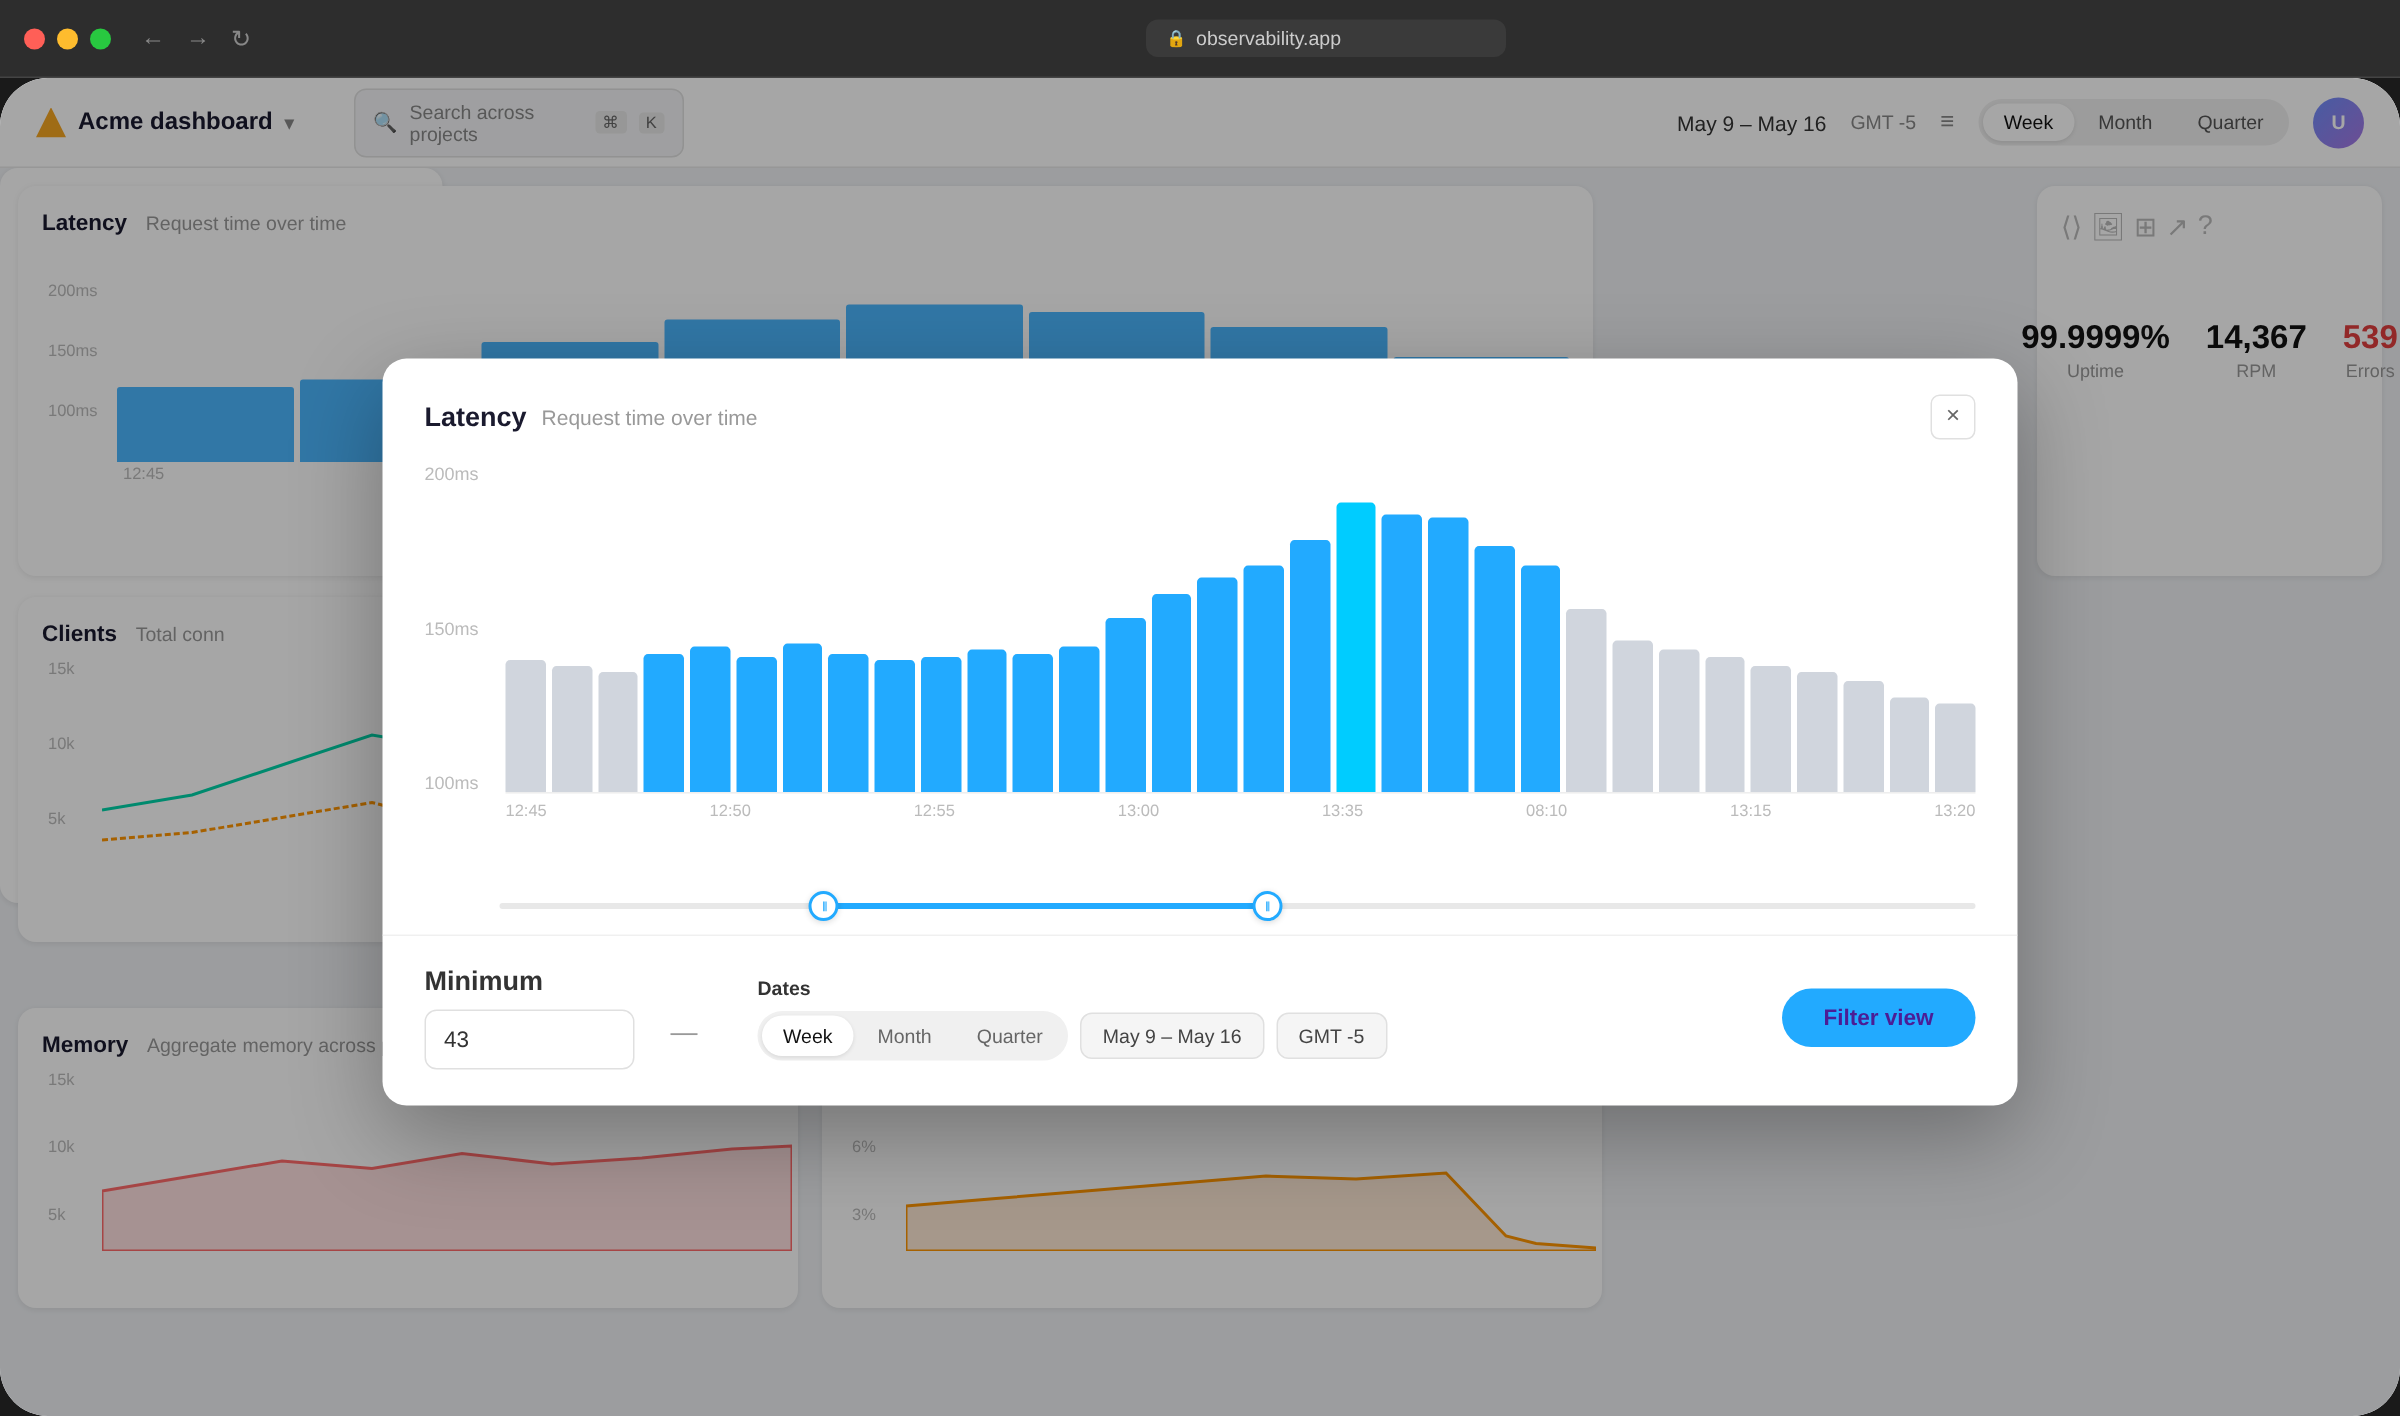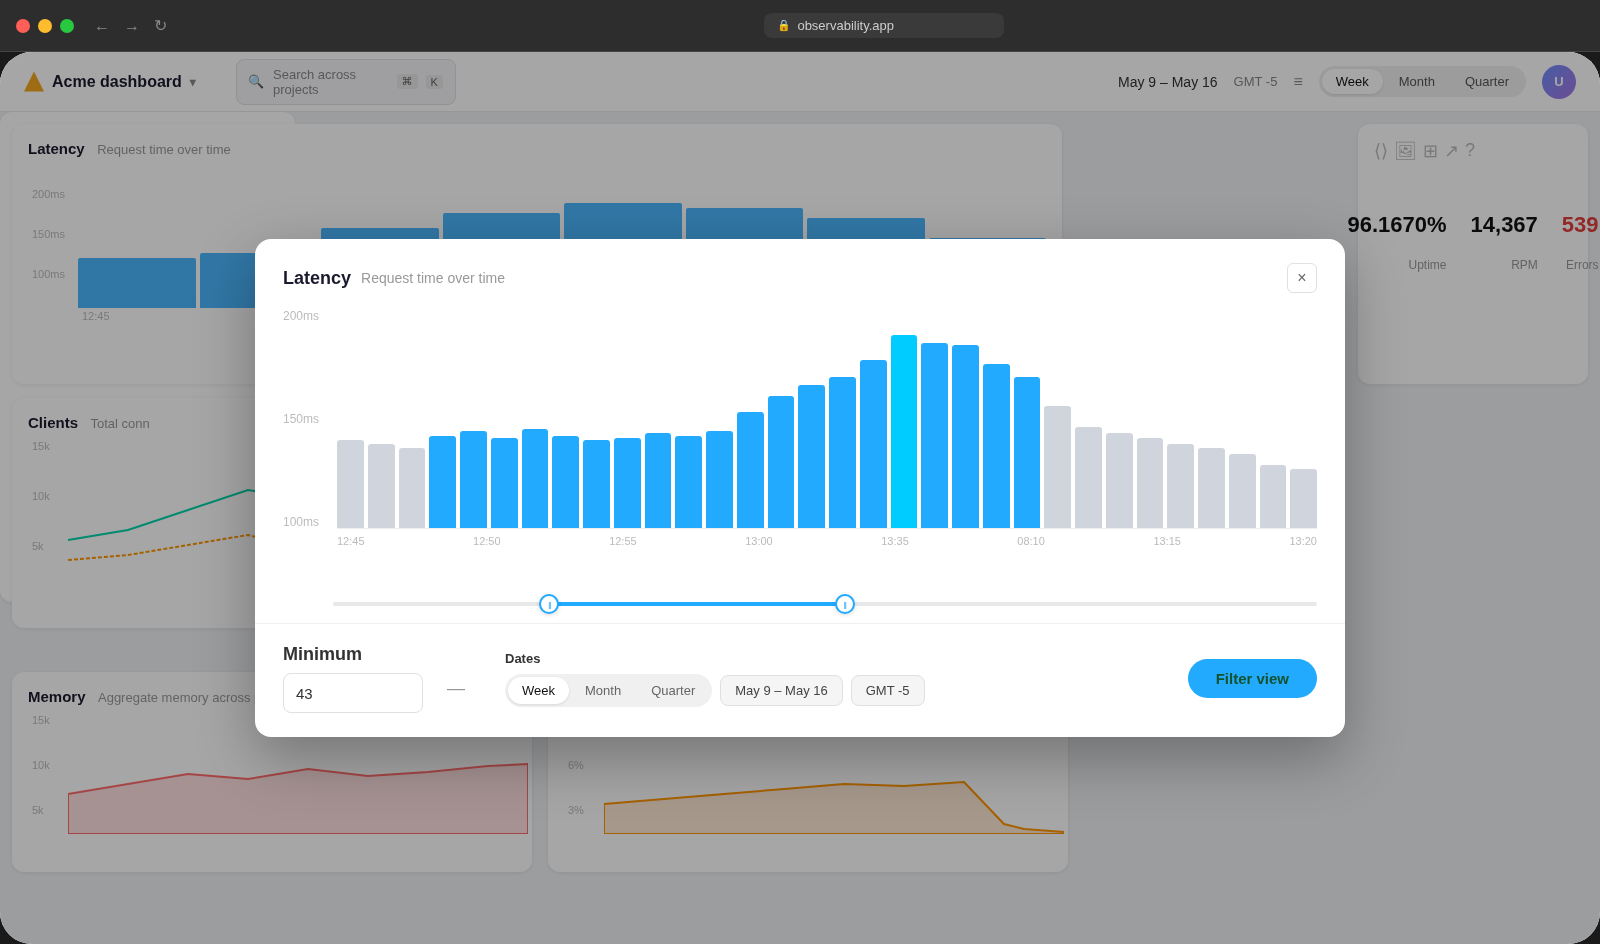--- a/index.html
+++ b/index.html
@@ -217,21 +217,21 @@
     }
     .stat-grid {
       display: flex;
       gap: 24px;
       margin-top: 50px;
       justify-content: center;
     }
     .stat-item { text-align: center; }
     .stat-value { font-size: 22px; font-weight: 700; color: #111; }
     .stat-value.red { color: #e03e3e; }
-    .stat-label { font-size: 12px; color: #999; margin-top: 20px; text-align: right; }
+    .stat-label { font-size: 12px; color: #999; margin-top: 2px; }
 
     
     .bg-clients {
       top: 286px;
       left: 12px;
       width: 520px;
       height: 230px;
     }
     .bg-memory {
       top: 560px;
@@ -436,21 +436,21 @@
       border: 1px solid #e0e0e0;
       border-radius: 8px;
       padding: 7px 14px;
       font-size: 13px;
       color: #444;
     }
 
     .filter-btn {
       margin-left: auto;
       background: #22aaff;
-      color: #14532d;
+      color: #4c1d95;
       border: none;
       border-radius: 22px;
       padding: 11px 28px;
       font-size: 15px;
       font-weight: 600;
       cursor: pointer;
     }
 
     
     .legend-dot {
@@ -545,21 +545,21 @@
     <div class="bg-stats">
       <div style="display:flex; gap:6px; margin-bottom:12px;">
         <span style="font-size:18px; color:#bbb; cursor:pointer;">⟨⟩</span>
         <span style="font-size:18px; color:#bbb; cursor:pointer;">🖼</span>
         <span style="font-size:18px; color:#bbb; cursor:pointer;">⊞</span>
         <span style="font-size:18px; color:#bbb; cursor:pointer;">↗</span>
         <span style="font-size:18px; color:#bbb; cursor:pointer;">?</span>
       </div>
       <div class="stat-grid">
         <div class="stat-item">
-          <div class="stat-value">96.1670%</div>
+          <div class="stat-value">99.9999%</div>
           <div class="stat-label">Uptime</div>
         </div>
         <div class="stat-item">
           <div class="stat-value">14,367</div>
           <div class="stat-label">RPM</div>
         </div>
         <div class="stat-item">
           <div class="stat-value red">539</div>
           <div class="stat-label">Errors</div>
         </div>

